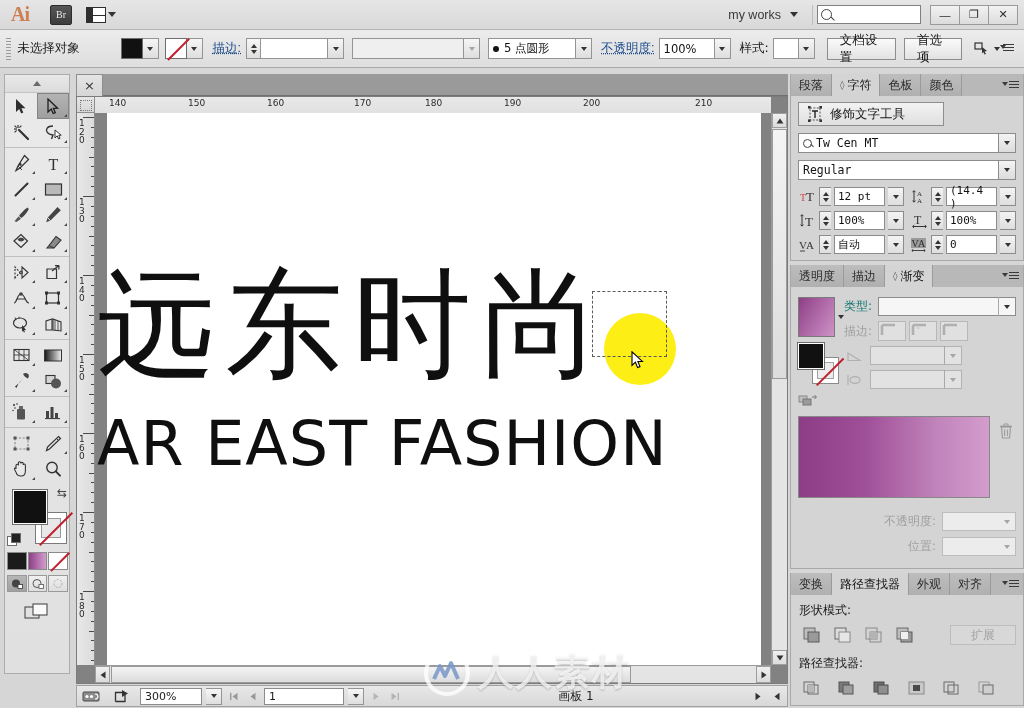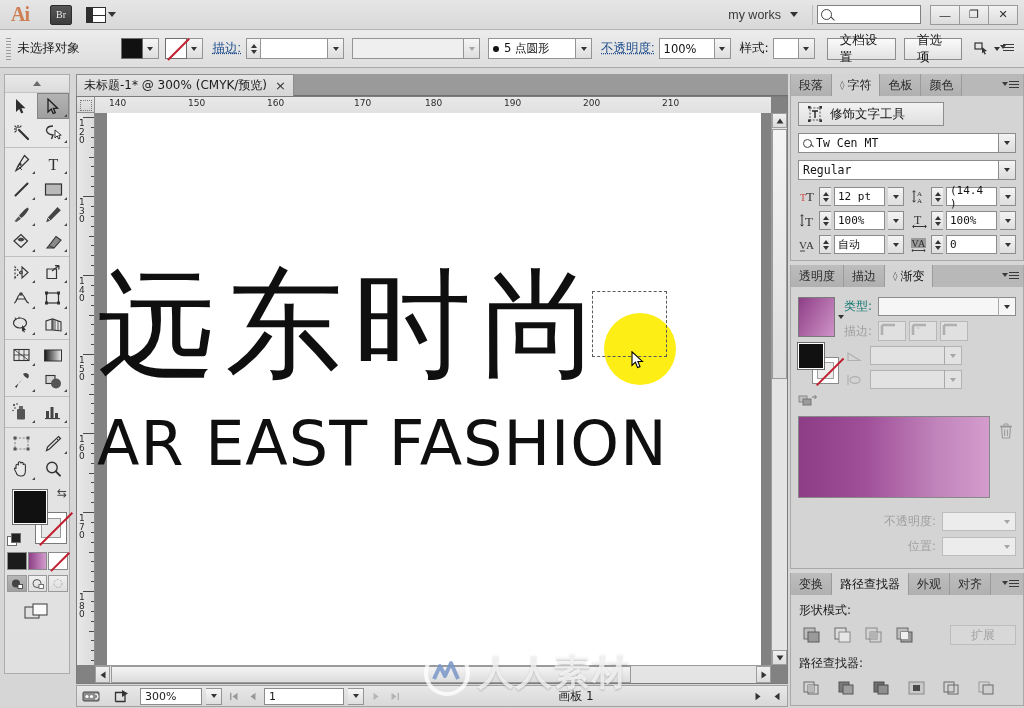--- a/index.html
+++ b/index.html
@@ -721,21 +721,20 @@
     <div class="tb-bottom">
       <svg width="26" height="18" viewBox="0 0 26 18">
         <rect x="1" y="4" width="14" height="11" fill="#e2e2e2" stroke="#4a4a4a" stroke-width="1.1"></rect>
         <rect x="9" y="1" width="14" height="11" fill="#fafafa" stroke="#4a4a4a" stroke-width="1.1"></rect>
       </svg>
     </div>
   </div>
 
   <div class="tabstrip">
     <div class="doctab">
-      <span>未标题-1* @ 300% (CMYK/预览)</span>
       <span class="tab-x">×</span>
     </div>
   </div>
 
   <div class="canvaswrap">
     <div class="ruler-corner"></div>
     <div class="ruler-h" id="rulerH">
         <div class="rh-tick" style="left: 12px; height: 11px;"></div>
         <div class="rh-num" style="left: 14px;">140</div>
         <div class="rh-tick" style="left: 21.875px; height: 3px;"></div>
@@ -793,21 +792,21 @@
         <div class="rh-tick" style="left: 486px; height: 11px;"></div>
         <div class="rh-num" style="left: 488px;">200</div>
         <div class="rh-tick" style="left: 495.875px; height: 3px;"></div>
         <div class="rh-tick" style="left: 505.75px; height: 3px;"></div>
         <div class="rh-tick" style="left: 515.625px; height: 3px;"></div>
         <div class="rh-tick" style="left: 525.5px; height: 5px;"></div>
         <div class="rh-tick" style="left: 535.375px; height: 3px;"></div>
         <div class="rh-tick" style="left: 545.25px; height: 3px;"></div>
         <div class="rh-tick" style="left: 555.125px; height: 3px;"></div>
         <div class="rh-tick" style="left: 565px; height: 11px;"></div>
-        <div class="rh-num" style="left: 567px;">210</div>
+        <div class="rh-num" style="left: 600px;">210</div>
         <div class="rh-tick" style="left: 574.875px; height: 3px;"></div>
         <div class="rh-tick" style="left: 584.75px; height: 3px;"></div>
         <div class="rh-tick" style="left: 594.625px; height: 3px;"></div>
         <div class="rh-tick" style="left: 604.5px; height: 5px;"></div>
         <div class="rh-tick" style="left: 614.375px; height: 3px;"></div>
         <div class="rh-tick" style="left: 624.25px; height: 3px;"></div>
         <div class="rh-tick" style="left: 634.125px; height: 3px;"></div>
       </div>
     <div class="ruler-v" id="rulerV">
         <div class="rv-tick" style="top: 4px; width: 11px;"></div>

